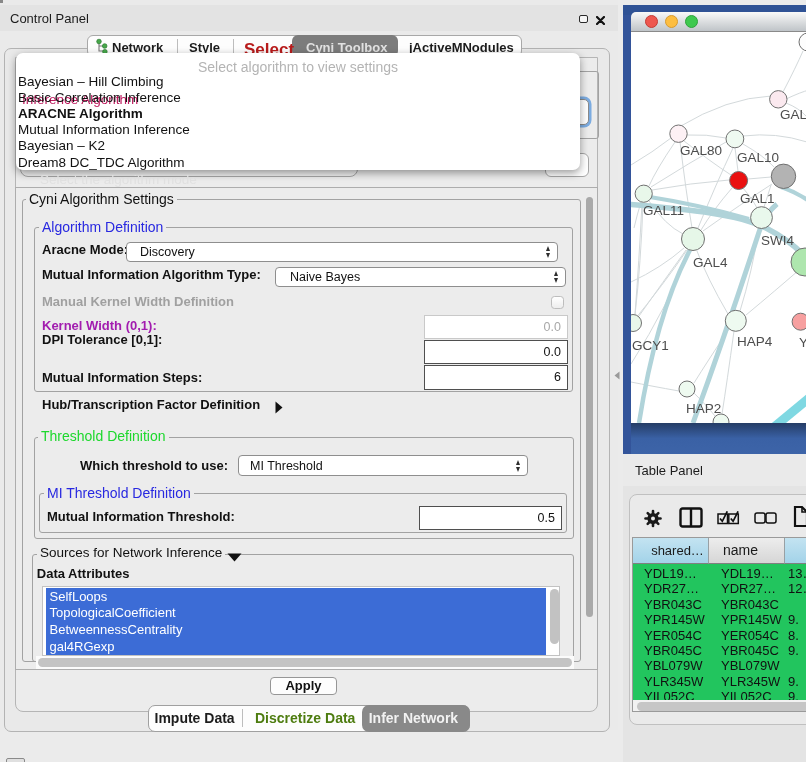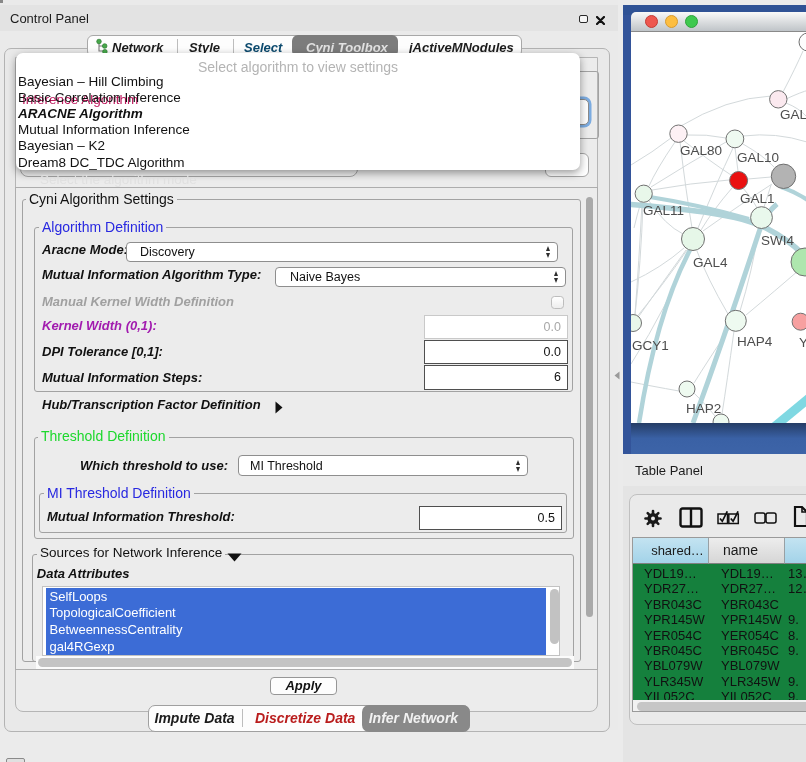--- a/index.html
+++ b/index.html
@@ -1,19 +1,19 @@
 <!DOCTYPE html>
 <html><head>
 <meta charset="utf-8">
 <style>
   html,body{margin:0;padding:0;}
   body{width:806px;height:762px;position:relative;overflow:hidden;background:#ebebeb;
        font-family:"Liberation Sans", sans-serif;-webkit-font-smoothing:antialiased;}
   .abs{position:absolute;}
-  .b{font-weight:bold;font-style:italic;}
+  .b{font-weight:bold;}
   .combo{background:#fff;border:1px solid #8e8e8e;border-radius:4px;box-sizing:border-box;}
   .combo span{position:absolute;left:12px;top:50%;transform:translateY(-50%);font-size:12.5px;color:#111;}
   .combo::before{content:"";position:absolute;right:7px;top:50%;margin-top:-6px;
     border-left:2.7px solid transparent;border-right:2.7px solid transparent;border-bottom:5px solid #2e2e2e;}
   .combo::after{content:"";position:absolute;right:7px;top:50%;margin-top:1.3px;
     border-left:2.7px solid transparent;border-right:2.7px solid transparent;border-top:5px solid #2e2e2e;}
   .field{background:#fff;border:1px solid #4f4f4f;box-sizing:border-box;}
   .field span{position:absolute;right:6px;top:50%;transform:translateY(-50%);font-size:12.5px;color:#111;}
   .field.dis{border-color:#c9c9c9;}
   .field.dis span{color:#a8a8a8;}
@@ -46,21 +46,21 @@
 <svg class="abs" style="left:96px;top:38px;" width="13" height="17" viewBox="0 0 13 17">
   <path d="M3 4 L3 13 L8.5 13 M3 8 L8 8" stroke="#7a7a7a" stroke-width="1.1" fill="none"></path>
   <circle cx="3" cy="3.5" r="2.3" fill="#47a84b" stroke="#2c7b30" stroke-width="0.7"></circle>
   <circle cx="8.7" cy="8" r="2.3" fill="#47a84b" stroke="#2c7b30" stroke-width="0.7"></circle>
   <circle cx="8.9" cy="13.7" r="2.3" fill="#47a84b" stroke="#2c7b30" stroke-width="0.7"></circle>
 </svg>
 <div class="abs b" style="left:112px;top:40px;font-size:13px;color:#1c1c1c;">Network</div>
 <div class="abs" style="left:177px;top:39px;width:1px;height:14px;background:#bdbdbd;"></div>
 <div class="abs b" style="left:189px;top:40px;font-size:13px;color:#1c1c1c;">Style</div>
 <div class="abs" style="left:233px;top:39px;width:1px;height:14px;background:#bdbdbd;"></div>
-<div class="abs b" style="left:244px;top:40px;font-size:13px;color:#0c4a6e;">Select</div>
+<div class="abs b" style="left:244px;top:40px;font-size:17px;color:#b91c1c;">Select</div>
 <div class="abs b" style="left:306px;top:40px;font-size:13px;color:#e2e2e2;">Cyni Toolbox</div>
 <div class="abs b" style="left:409px;top:40px;font-size:13px;color:#1c1c1c;">jActiveMNodules</div>
 
 <div class="abs" style="left:24px;top:71px;width:575px;height:68px;border:1px solid #a2a2a2;border-radius:3px;box-sizing:border-box;"></div>
 <div class="abs" style="left:545px;top:99px;width:44px;height:26px;background:#fff;border:1px solid #8a8a8a;border-radius:5px;box-sizing:border-box;box-shadow:0 0 0 2.5px rgba(96,156,222,0.8);"></div>
 <div class="abs" style="left:20px;top:120px;width:338px;height:57px;background:#f1f1f1;border:1px solid #a6a6a6;border-radius:8px;box-sizing:border-box;"></div>
 <div class="abs" style="left:545px;top:153px;width:44px;height:24px;background:#fff;border:1px solid #a6a6a6;border-radius:6px;box-sizing:border-box;"></div>
 
 <div class="abs" style="left:16px;top:53px;width:564px;height:117px;background:#ffffff;border-radius:7px;box-shadow:0 3px 9px rgba(0,0,0,0.4);"></div>
 <div class="abs" style="left:16px;top:59px;width:564px;text-align:center;font-size:14px;color:#b4b4b4;">Select algorithm to view settings</div>
@@ -86,21 +86,21 @@
 <div class="abs b" style="left:42px;top:267px;font-size:13px;color:#111;">Mutual Information Algorithm Type:</div>
 <div class="combo abs" style="left:275px;top:266.5px;width:291px;height:20px;">
     <span style="left:14px;">Naive Bayes</span>
   </div>
 <div class="abs b" style="left:42px;top:294px;font-size:13px;color:#a0a0a0;">Manual Kernel Width Definition</div>
 <div class="abs" style="left:551px;top:296px;width:13px;height:13px;border:1px solid #bdbdbd;border-radius:3.5px;background:linear-gradient(#ffffff,#ededed);box-sizing:border-box;"></div>
 <div class="abs b" style="left:42px;top:318px;font-size:13px;color:#a21caf;">Kernel Width (0,1):</div>
 <div class="field abs dis" style="left:424px;top:315px;width:144px;height:23.5px;">
     <span>0.0</span>
   </div>
-<div class="abs b" style="left:42px;top:344px;font-size:13px;color:#111;">DPI Tolerance [0,1]:</div>
+<div class="abs b" style="left:42px;top:332px;font-size:13px;color:#111;">DPI Tolerance [0,1]:</div>
 <div class="field abs" style="left:424px;top:339.5px;width:144px;height:24.5px;">
     <span>0.0</span>
   </div>
 <div class="abs b" style="left:42px;top:369.5px;font-size:13px;color:#111;">Mutual Information Steps:</div>
 <div class="field abs" style="left:424px;top:365px;width:144px;height:24.5px;">
     <span>6</span>
   </div>
 
 <div class="abs b" style="left:42px;top:397px;font-size:13px;color:#111;">Hub/Transcription Factor Definition</div>
 <svg class="abs" style="left:275px;top:400.5px;" width="8" height="13" viewBox="0 0 8 13">
@@ -138,21 +138,21 @@
 
 <div class="abs" style="left:36px;top:655.5px;width:538px;height:13px;background:#fbfbfb;"></div>
 <div class="abs" style="left:38px;top:658px;width:534px;height:9px;background:#c4c4c4;border-radius:4.5px;"></div>
 
 <div class="abs b" style="left:270px;top:676.5px;width:67px;height:18px;background:#fdfdfd;border:1px solid #969696;border-radius:4px;box-sizing:border-box;text-align:center;font-size:13px;color:#111;line-height:16px;">Apply</div>
 
 <div class="abs" style="left:148px;top:704.5px;width:322px;height:27px;background:#fdfdfd;border:1px solid #a0a0a0;border-radius:7px;box-sizing:border-box;"></div>
 <div class="abs" style="left:362px;top:704.5px;width:108px;height:27px;background:#898989;border-radius:7px;"></div>
 <div class="abs b" style="left:154.5px;top:710px;font-size:14px;color:#1c1c1c;">Impute Data</div>
 <div class="abs" style="left:241.8px;top:709px;width:1px;height:18px;background:#bdbdbd;"></div>
-<div class="abs b" style="left:255px;top:710px;font-size:14px;color:#b91c1c;">Discretize Data</div>
+<div class="abs b" style="left:255px;top:710px;font-size:14px;color:#4d7c0f;">Discretize Data</div>
 <div class="abs b" style="left:368.7px;top:710px;font-size:14px;color:#f2f2f2;">Infer Network</div>
 
 <div class="abs" style="left:6px;top:758px;width:17px;height:8px;border:1.5px solid #8a8a8a;border-radius:2px;background:#e0e0e0;"></div>
 
 <svg class="abs" style="left:614px;top:371px;" width="6" height="9" viewBox="0 0 6 9">
     <path d="M5.5 0.5 L0.5 4.5 L5.5 8.5 Z" fill="#9a9a9a"></path>
   </svg>
 
 <div class="abs" style="left:623px;top:5px;width:183px;height:449px;background:#33549a;"></div>
 <div class="abs" style="left:631px;top:423px;width:175px;height:31px;background:linear-gradient(#253d66,#3a61a5 50%,#3d64a8);"></div>
@@ -277,21 +277,21 @@
 </svg>
 <svg class="abs" style="left:754px;top:512px;" width="23" height="12" viewBox="0 0 23 12">
   <rect x="1" y="1" width="10" height="10" rx="2" fill="none" stroke="#111" stroke-width="1.5"></rect>
   <rect x="12" y="1" width="10" height="10" rx="2" fill="none" stroke="#111" stroke-width="1.5"></rect>
 </svg>
 <svg class="abs" style="left:793px;top:505px;" width="14" height="23" viewBox="0 0 14 23">
   <path d="M2 2 L9 2 L14 7 L14 21 L2 21 Z" fill="none" stroke="#111" stroke-width="2.2"></path>
   <path d="M9 2 L9 7 L14 7" fill="none" stroke="#111" stroke-width="1.6"></path>
 </svg>
 
-<div class="abs" style="left:632px;top:537px;width:174px;height:175px;border:1px solid #9a9a9a;border-right:none;background:#15803d;box-sizing:border-box;overflow:hidden;">
+<div class="abs" style="left:632px;top:537px;width:174px;height:175px;border:1px solid #9a9a9a;border-right:none;background:#22c55e;box-sizing:border-box;overflow:hidden;">
 
   <div style="position:absolute;left:0;top:0;width:76px;height:26px;background:linear-gradient(#c3e3f1,#a3d3e9);border-right:1px solid #98a0a4;border-bottom:1px solid #808080;box-sizing:border-box;text-align:center;padding-left:14px;font-size:13px;color:#1a1a1a;line-height:25px;">shared…</div>
   <div style="position:absolute;left:76px;top:0;width:76px;height:26px;background:linear-gradient(#ededed,#d6d6d6);border-right:1px solid #98a0a4;border-bottom:1px solid #808080;box-sizing:border-box;text-align:left;padding-left:14px;font-size:14px;color:#1a1a1a;line-height:25px;">name</div>
   <div style="position:absolute;left:152px;top:0;width:24px;height:26px;background:linear-gradient(#c3e3f1,#a3d3e9);border-bottom:1px solid #808080;box-sizing:border-box;"></div>
 
   <div style="position:absolute;left:0;top:28px;font-size:13px;color:#111;line-height:15.4px;white-space:pre;">
     <div style="position:absolute;left:11px;top:0;">YDL19…
 YDR27…
 YBR043C
 YPR145W

